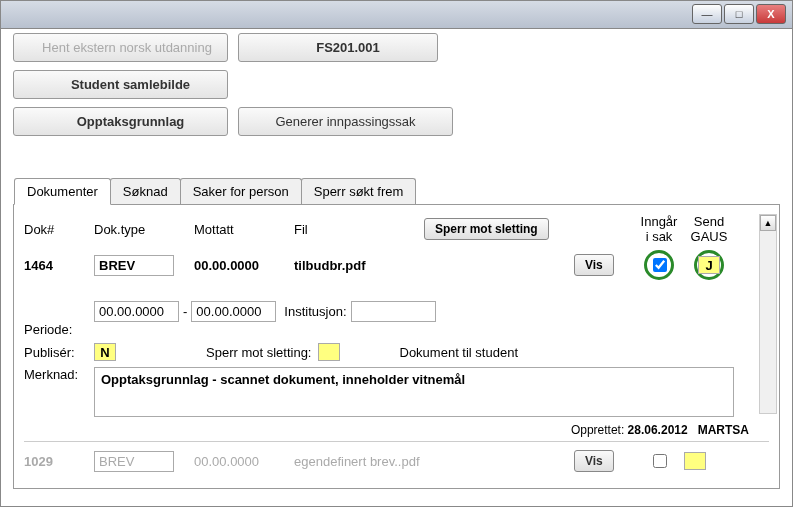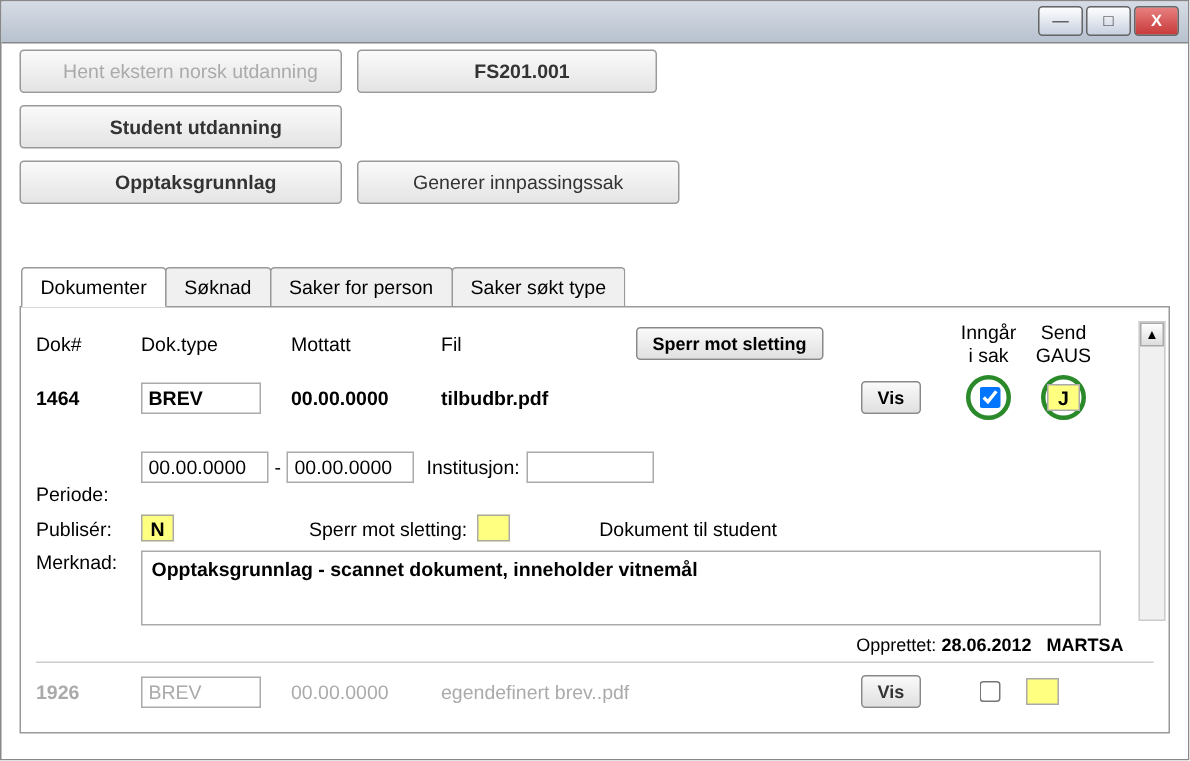--- a/index.html
+++ b/index.html
@@ -235,35 +235,35 @@
       <div class="title-btn title-close">X</div>
     </div>
   </div>
 
   <div class="content">
     <div class="button-row">
       <button class="btn btn-disabled btn-wide">Hent ekstern norsk utdanning</button>
       <button class="btn btn-bold btn-med">FS201.001</button>
     </div>
     <div class="button-row">
-      <button class="btn btn-bold btn-wide">Student utdanning</button>
+      <button class="btn btn-bold btn-wide">Student samlebilde</button>
     </div>
     <div class="button-row">
       <button class="btn btn-bold btn-wide">Opptaksgrunnlag</button>
       <button class="btn btn-med2">Generer innpassingssak</button>
     </div>
 
     <div style="height:30px;"></div>
 
     <div class="tabs-area">
       <div class="tabs">
         <div class="tab active">Dokumenter</div>
         <div class="tab">Søknad</div>
         <div class="tab">Saker for person</div>
-        <div class="tab">Saker søkt type</div>
+        <div class="tab">Sperr søkt frem</div>
       </div>
 
       <div class="tab-content">
 
         <div class="scrollbar-track">
           <div class="scroll-arrow">▲</div>
         </div>
 
         <div class="row header-labels">
           <div class="col-dok">Dok#</div>
@@ -326,21 +326,21 @@
         </div>
 
         <div class="footer-line">
           <span>Opprettet:</span>
           <span class="bold">28.06.2012</span>
           &nbsp;
           <span class="bold">MARTSA</span>
         </div>
 
         <div class="row faded-row">
-          <div class="col-dok bold">1926</div>
+          <div class="col-dok bold">1029</div>
           <div class="col-type"><input class="data-input" style="width: 80px; color: rgb(170, 170, 170);" value="BREV"></div>
           <div class="col-mottatt">00.00.0000</div>
           <div class="col-fil" style="width:200px;">egendefinert brev..pdf</div>
           <div style="width:80px;"></div>
           <div class="col-vis"><button class="small-btn" style="color:#333;">Vis</button></div>
           <div class="col-isak"><input type="checkbox" class="cb" style=""></div>
           <div class="col-gaus">
               <div class="yellow-box"></div>
             </div>
         </div>

